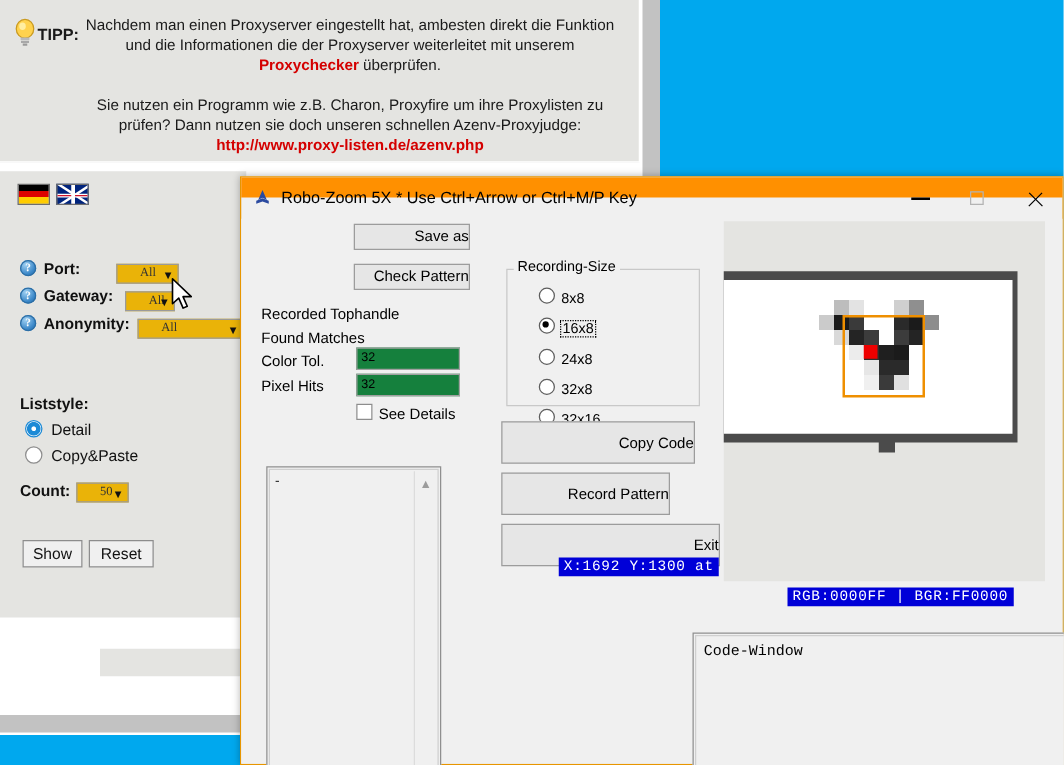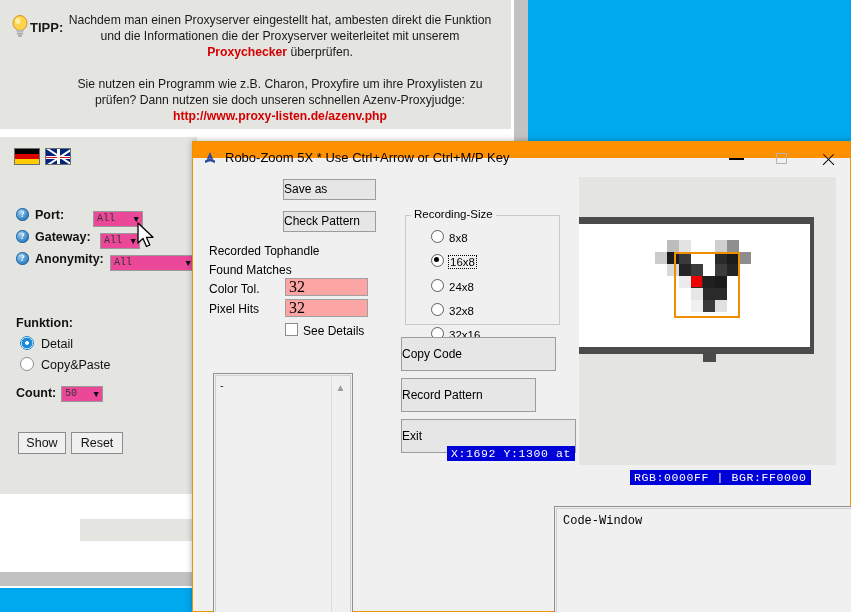--- a/index.html
+++ b/index.html
@@ -54,23 +54,23 @@
     text-align:center;line-height:13px;font-family:"Liberation Serif",serif;
     box-shadow:inset 0 0 0 1px #2c6ea5;vertical-align:middle;
   }
   .frow{position:absolute;font-size:12.5px;font-weight:bold;color:#111;}
   #row-port{left:16px;top:207px;}
   #row-gw{left:16px;top:229px;}
   #row-anon{left:16px;top:251px;}
   .frow .lbl{display:inline-block;margin-left:6px;vertical-align:middle;}
 
   .sel{
-    position:absolute;border:1px solid #9a9a9a;background:#ec4899;
+    position:absolute;border:1px solid #9a9a9a;background:#eab308;
     font-size:10px;color:#333;box-sizing:border-box;height:16px;line-height:14px;
-    padding-left:3px;font-family:Liberation Mono, monospace;
+    padding-left:18px;font-family:Liberation Serif, serif;
   }
   .sel .arw{position:absolute;right:3px;top:1px;font-size:9px;color:#111;}
   #sel-port{left:93px;top:211px;width:50px;}
   #sel-gw{left:100px;top:233px;width:40px;}
   #sel-anon{left:110px;top:255px;width:85px;}
 
   #liststyle-label{position:absolute;left:16px;top:316px;font-size:12.5px;font-weight:bold;color:#111;}
   .radio-row{position:absolute;font-size:12.5px;color:#111;}
   #rad-detail{left:20px;top:336px;}
   #rad-copy{left:20px;top:357px;}
@@ -115,39 +115,39 @@
   #wb-max i{position:absolute;left:16px;top:11px;width:11px;height:11px;border:1.4px solid #b3b3b3;display:block;box-sizing:border-box;}
   #wb-close i{position:absolute;left:16px;top:11px;width:13px;height:13px;display:block;}
   #wb-close i:before,#wb-close i:after{content:"";position:absolute;left:0;top:6px;width:15px;height:1.4px;background:#000;}
   #wb-close i:before{transform:rotate(45deg);}
   #wb-close i:after{transform:rotate(-45deg);}
 
   #robo-body{position:absolute;left:0;top:33px;right:0;bottom:0;background:#f0f0f0;}
 
   .w-btn{
     position:absolute;background:#e6e6e6;border:1px solid #9c9c9c;
-    box-sizing:border-box;font-size:12px;color:#000;text-align:left;
+    box-sizing:border-box;font-size:12px;color:#000;text-align:right;
     font-family:"Liberation Sans",sans-serif;
   }
   #b-saveas{left:90px;top:4px;width:93px;height:21px;line-height:19px;}
   #b-checkpat{left:90px;top:36px;width:93px;height:21px;line-height:19px;}
   #b-copycode{left:208px;top:162px;width:155px;height:34px;line-height:32px;}
   #b-recordpat{left:208px;top:203px;width:135px;height:34px;line-height:32px;}
   #b-exit{left:208px;top:244px;width:175px;height:34px;line-height:32px;}
 
   .stext{position:absolute;font-size:12px;color:#000;font-family:"Liberation Sans",sans-serif;}
   #t-rec-top{left:16px;top:69px;}
   #t-found{left:16px;top:88px;}
   #t-colortol{left:16px;top:107px;}
   #t-pixelhits{left:16px;top:127px;}
 
   .w-input{
-    position:absolute;background:#fca5a5;border:1px solid #a0a0a0;
-    box-sizing:border-box;font-size:16px;color:#000;padding-left:3px;
-    font-family:Liberation Serif, serif;height:18px;line-height:16px;
+    position:absolute;background:#15803d;border:1px solid #a0a0a0;
+    box-sizing:border-box;font-size:10px;color:#000;padding-left:3px;
+    font-family:Liberation Sans, sans-serif;height:18px;line-height:16px;
   }
   #in-colortol{left:92px;top:103px;width:83px;}
   #in-pixelhits{left:92px;top:124px;width:83px;}
 
   #chk-details{position:absolute;left:92px;top:148px;font-size:12px;color:#000;}
   .chkbox{display:inline-block;width:11px;height:11px;border:1px solid #8d8d8d;background:#fff;vertical-align:-1px;margin-right:5px;}
 
   
   #grp-rec{
     position:absolute;left:212px;top:40px;width:155px;height:110px;
@@ -257,21 +257,21 @@
     <span>All</span><span class="arw">▼</span>
   </div>
 
   <div class="frow" id="row-anon">
     <span class="qmark">?</span><span class="lbl">Anonymity:</span>
   </div>
   <div class="sel" id="sel-anon">
     <span>All</span><span class="arw">▼</span>
   </div>
 
-  <div id="liststyle-label">Funktion:</div>
+  <div id="liststyle-label">Liststyle:</div>
   <div class="radio-row" id="rad-detail">
     <span class="radio on"></span><span>Detail</span>
   </div>
   <div class="radio-row" id="rad-copy">
     <span class="radio"></span><span>Copy&amp;Paste</span>
   </div>
 
   <div id="count-row">Count:</div>
   <div class="sel" id="sel-count">
     <span>50</span><span class="arw">▼</span>

